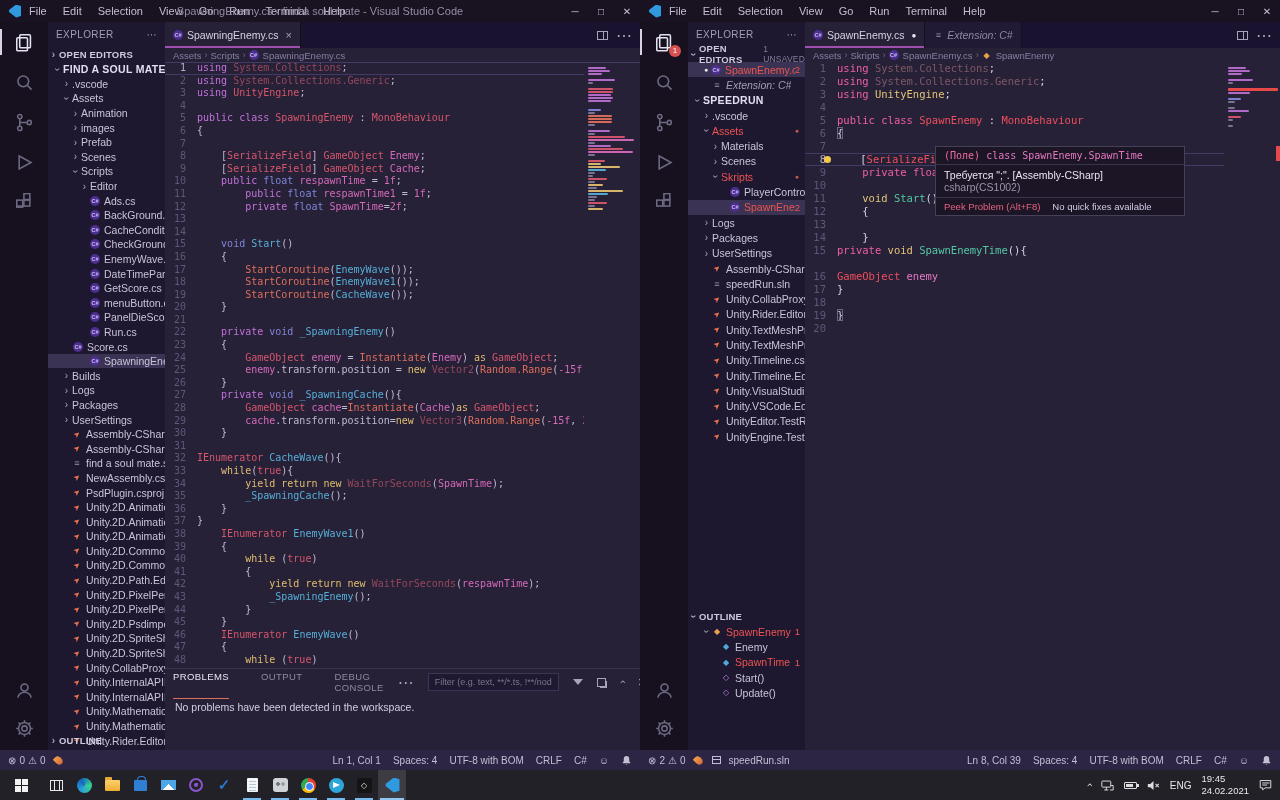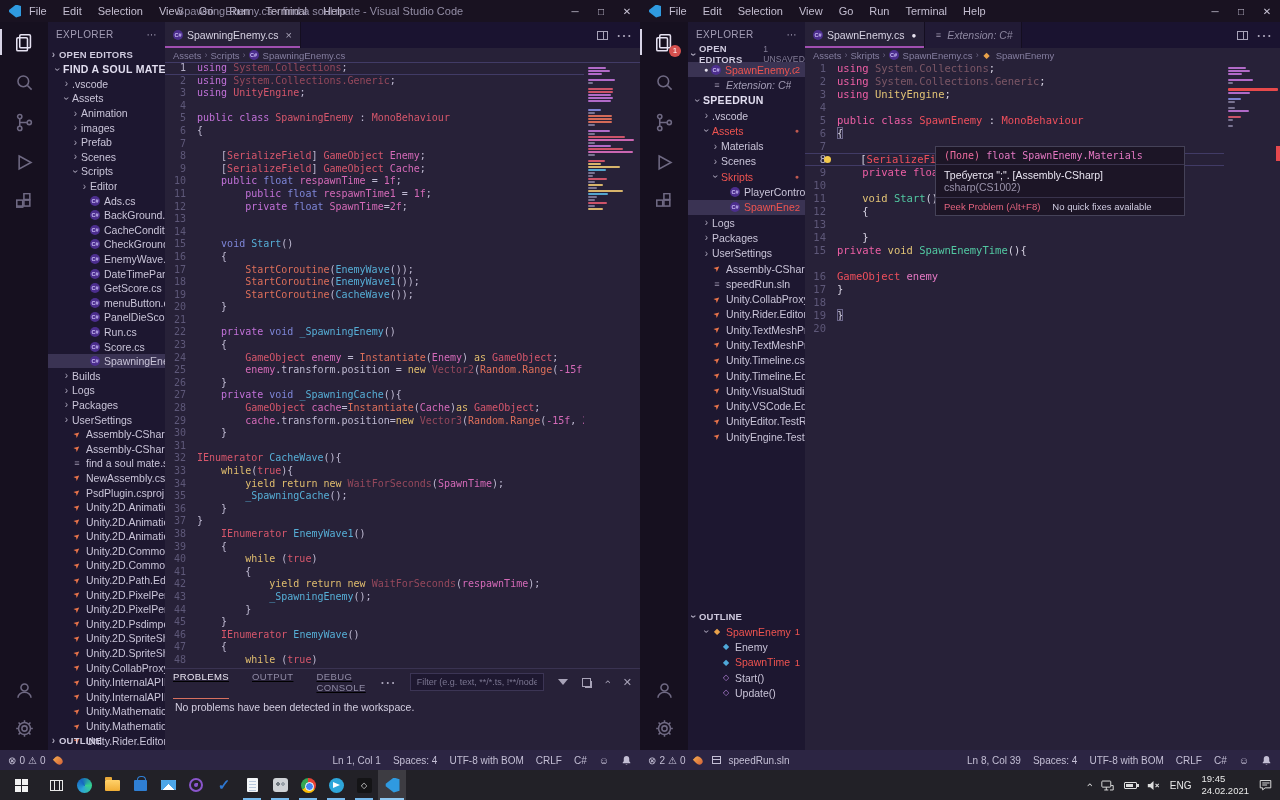--- a/index.html
+++ b/index.html
@@ -377,21 +377,21 @@
             <div class="trow" style="padding-left: 31px;">
               <span class="chsp"></span>
               <span class="fi fi-cs">C#</span>
               <span class="tl">PanelDieScore.cs</span>
             </div>
             <div class="trow" style="padding-left: 31px;">
               <span class="chsp"></span>
               <span class="fi fi-cs">C#</span>
               <span class="tl">Run.cs</span>
             </div>
-            <div class="trow" style="padding-left: 31px;">
+            <div class="trow" style="padding-left: 14px;">
               <span class="chsp"></span>
               <span class="fi fi-cs">C#</span>
               <span class="tl">Score.cs</span>
             </div>
             <div class="trow sel" style="padding-left: 31px;">
               <span class="chsp"></span>
               <span class="fi fi-cs">C#</span>
               <span class="tl">SpawningEnemy.cs</span>
             </div>
             <div class="trow" style="padding-left: 13px;">
@@ -594,21 +594,21 @@
               <b class="mc-f" style="width: 19.95px;"></b>
               <b class="mc-w" style="width: 8.95px;"></b>
               <b class="mc-w" style="width: 6.75px;"></b>
               <b class="mc-t" style="width: 18.85px;"></b>
               <b class="mc-w" style="width: 6.75px;"></b>
               <b class="mc-y" style="width: 15px;"></b>
             </div>
         </div>
         <div class="panel">
           <div class="phead">
-            <div style="display:flex;gap:23px;text-decoration:underline;">
+            <div style="display:flex;gap:32px;">
                 <span class="ptab active">PROBLEMS</span>
                 <span class="ptab">OUTPUT</span>
                 <span class="ptab">DEBUG CONSOLE</span>
               </div>
             <span class="pdots">⋯</span>
             <input class="pfilter" placeholder="Filter (e.g. text, **/*.ts, !**/node_modules/**)" style="">
             <span class="picon">
                 <span class="funnel"></span>
               </span>
             <span class="picon">
@@ -934,21 +934,21 @@
               <b class="mc-t" style="width: 12.8px;"></b>
               <b class="mc-w" style="width: 4.55px;"></b>
               <b class="mm-e"></b>
               <b class="mc-w" style="width: 4.55px;"></b>
               <b class="mm-e"></b>
             </div>
           <div class="ruler-err"></div>
           <div class="tooltip">
             <div class="tt1">
               <span class="tta">(Поле)</span>
-              <span class="ttb">float SpawnEnemy.Materials</span>
+              <span class="ttb">class SpawnEnemy.SpawnTime</span>
             </div>
             <div class="tt2">
               <span>Требуется ";". [Assembly-CSharp]</span>
               <span class="ttc">csharp(CS1002)</span>
             </div>
             <div class="tt3">
               <span class="ttd">Peek Problem (Alt+F8)</span>
               <span class="tte">No quick fixes available</span>
             </div>
           </div>

